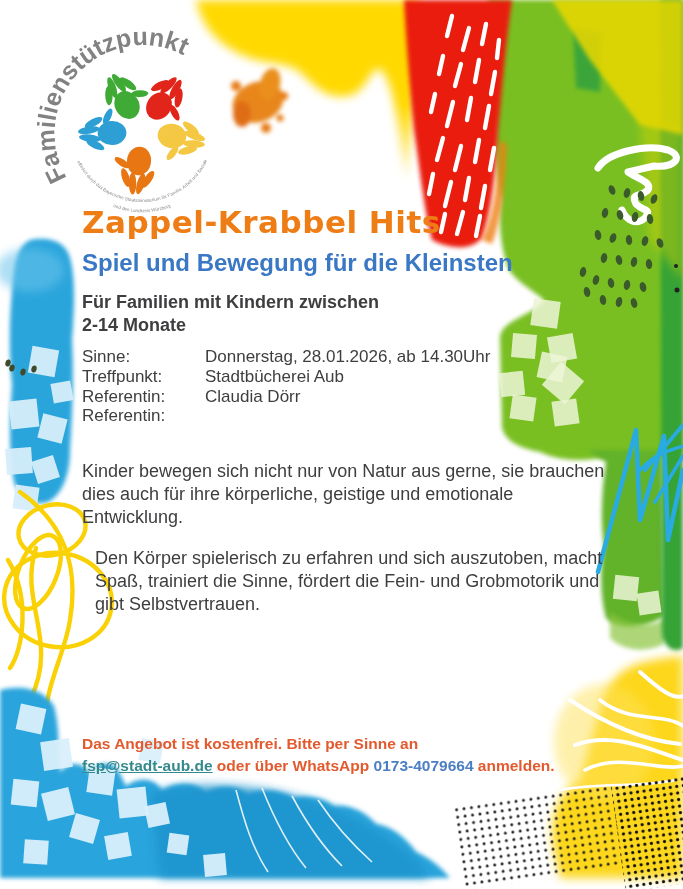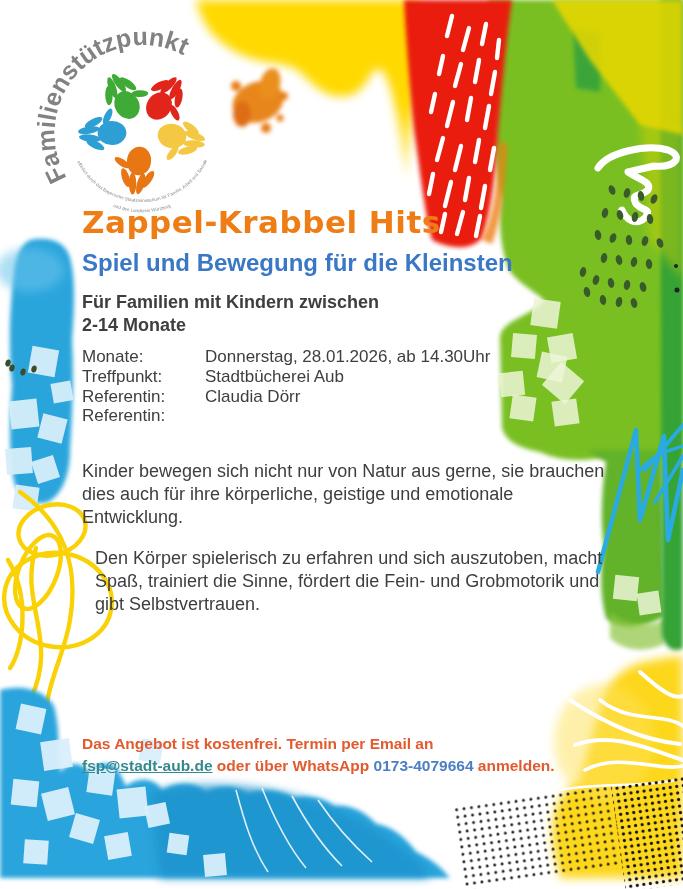--- a/index.html
+++ b/index.html
@@ -268,21 +268,21 @@
     <h2 class="subtitle">Spiel und Bewegung für die Kleinsten</h2>
   </div>
 
   <div class="txt audience" style="top:291px;">
     <div>Für Familien mit Kindern zwischen</div>
     <div>2-14 Monate</div>
   </div>
 
   <div class="txt details" style="top:347px;">
     <div class="row">
-      <span class="lbl">Monate:</span>
+      <span class="lbl">Sinne:</span>
       <span>Donnerstag, 28.01.2026, ab 14.30Uhr</span>
     </div>
     <div class="row">
       <span class="lbl">Treffpunkt:</span>
       <span>Stadtbücherei Aub</span>
     </div>
     <div class="row">
       <span class="lbl">Referentin:</span>
       <span>Claudia Dörr</span>
     </div>
@@ -290,17 +290,17 @@
       <span class="lbl">Referentin:</span>
     </div>
   </div>
 
   <div class="txt" style="top:0;height:747px;pointer-events:none;">
     <p class="para" style="top:460px;">Kinder bewegen sich nicht nur von Natur aus gerne, sie brauchen dies auch für ihre körperliche, geistige und emotionale Entwicklung.</p>
     <p class="para" style="top:547px;margin-left:13px;">Den Körper spielerisch zu erfahren und sich auszutoben, macht Spaß, trainiert die Sinne, fördert die Fein- und Grobmotorik und gibt Selbstvertrauen.</p>
   </div>
 
   <div class="txt footer" style="top:733px;">
-    <span>Das Angebot ist kostenfrei. Termin per Email an</span><br>
+    <span>Das Angebot ist kostenfrei. Bitte per Sinne an</span><br>
     <a class="mail" style="font-weight:bold;">fsp@stadt-aub.de</a><span> oder über WhatsApp </span><span class="phone">0173-4079664</span><span> anmelden.</span>
   </div>
 
 </div>
 
 </body></html>

